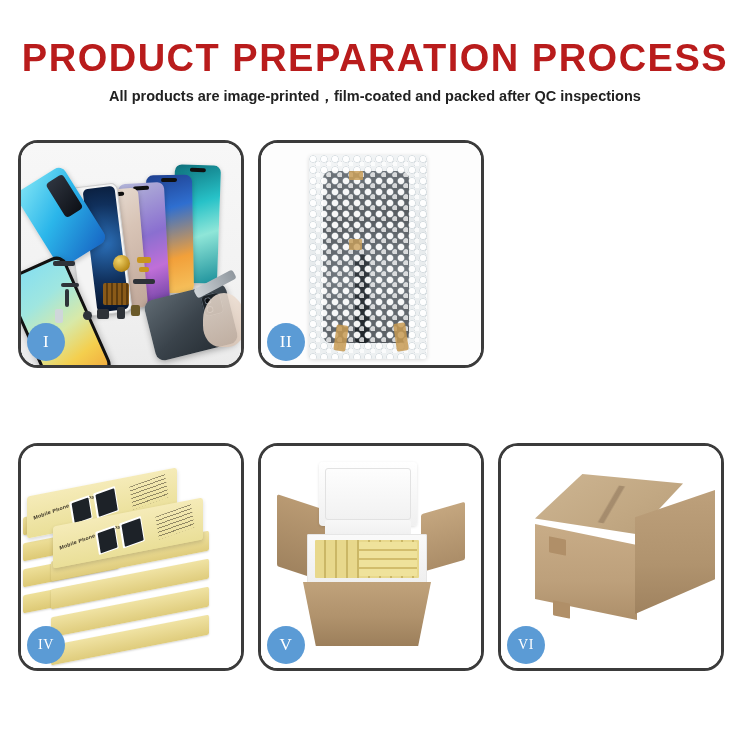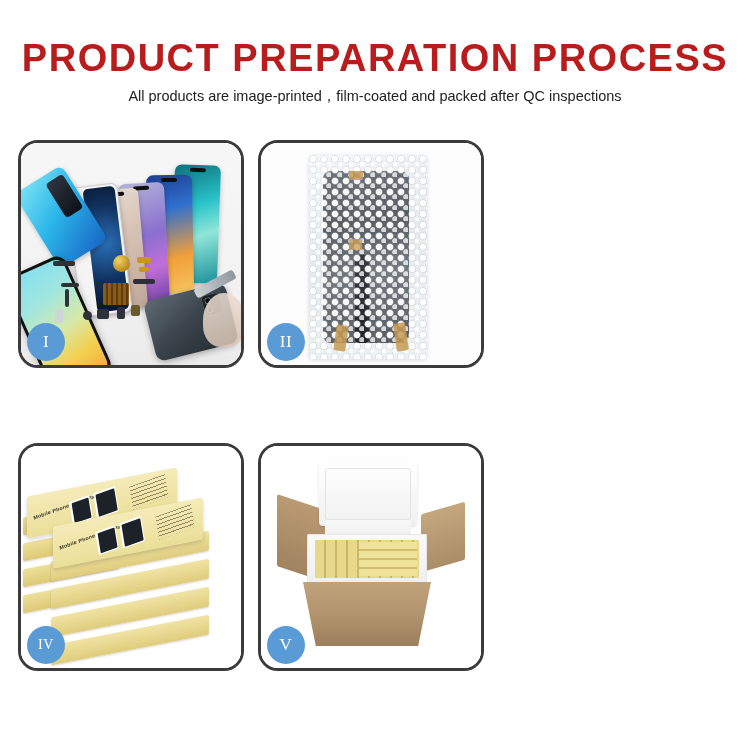--- a/index.html
+++ b/index.html
@@ -12,21 +12,21 @@
   }
   .page{position:relative;width:750px;height:750px;}
 
   
   .header{position:absolute;left:0;top:36px;width:750px;text-align:center;}
   .title{
     font-size:38px;letter-spacing:1.5px;font-weight:700;color:#b91c1c;
     line-height:44px;white-space:nowrap;
   }
   .subtitle{
-    margin-top:7px;font-size:14.5px;color:#222222;font-weight:400;
+    margin-top:7px;font-size:14.5px;color:#222222;font-weight:700;
     line-height:18px;white-space:nowrap;
   }
 
   
   .grid{position:absolute;left:18px;top:140px;width:714px;height:540px;}
   .card{
     position:absolute;width:226px;height:228px;
     border:3px solid #3b3b3b;border-radius:20px;
     background:#fdfdfd;box-sizing:border-box;overflow:visible;
   }
@@ -323,15 +323,28 @@
           <div class="foamneck"></div>
           <div class="foambox"></div>
           <div class="ybars"></div>
           <div class="ybars2"></div>
           <div class="carton"></div>
         </div>
       </div>
       <div class="badge">V</div>
     </div>
 
+    <div class="card c6">
+      <div class="inner">
+        <div class="p6">
+          <div class="v6top"></div>
+          <div class="v6seam"></div>
+          <div class="v6left"></div>
+          <div class="v6right"></div>
+          <div class="tapebit t1"></div>
+          <div class="tapebit t2"></div>
+        </div>
+      </div>
+      <div class="badge wide">VI</div>
+    </div>
 
   </div>
 </div>
 
 </body></html>

